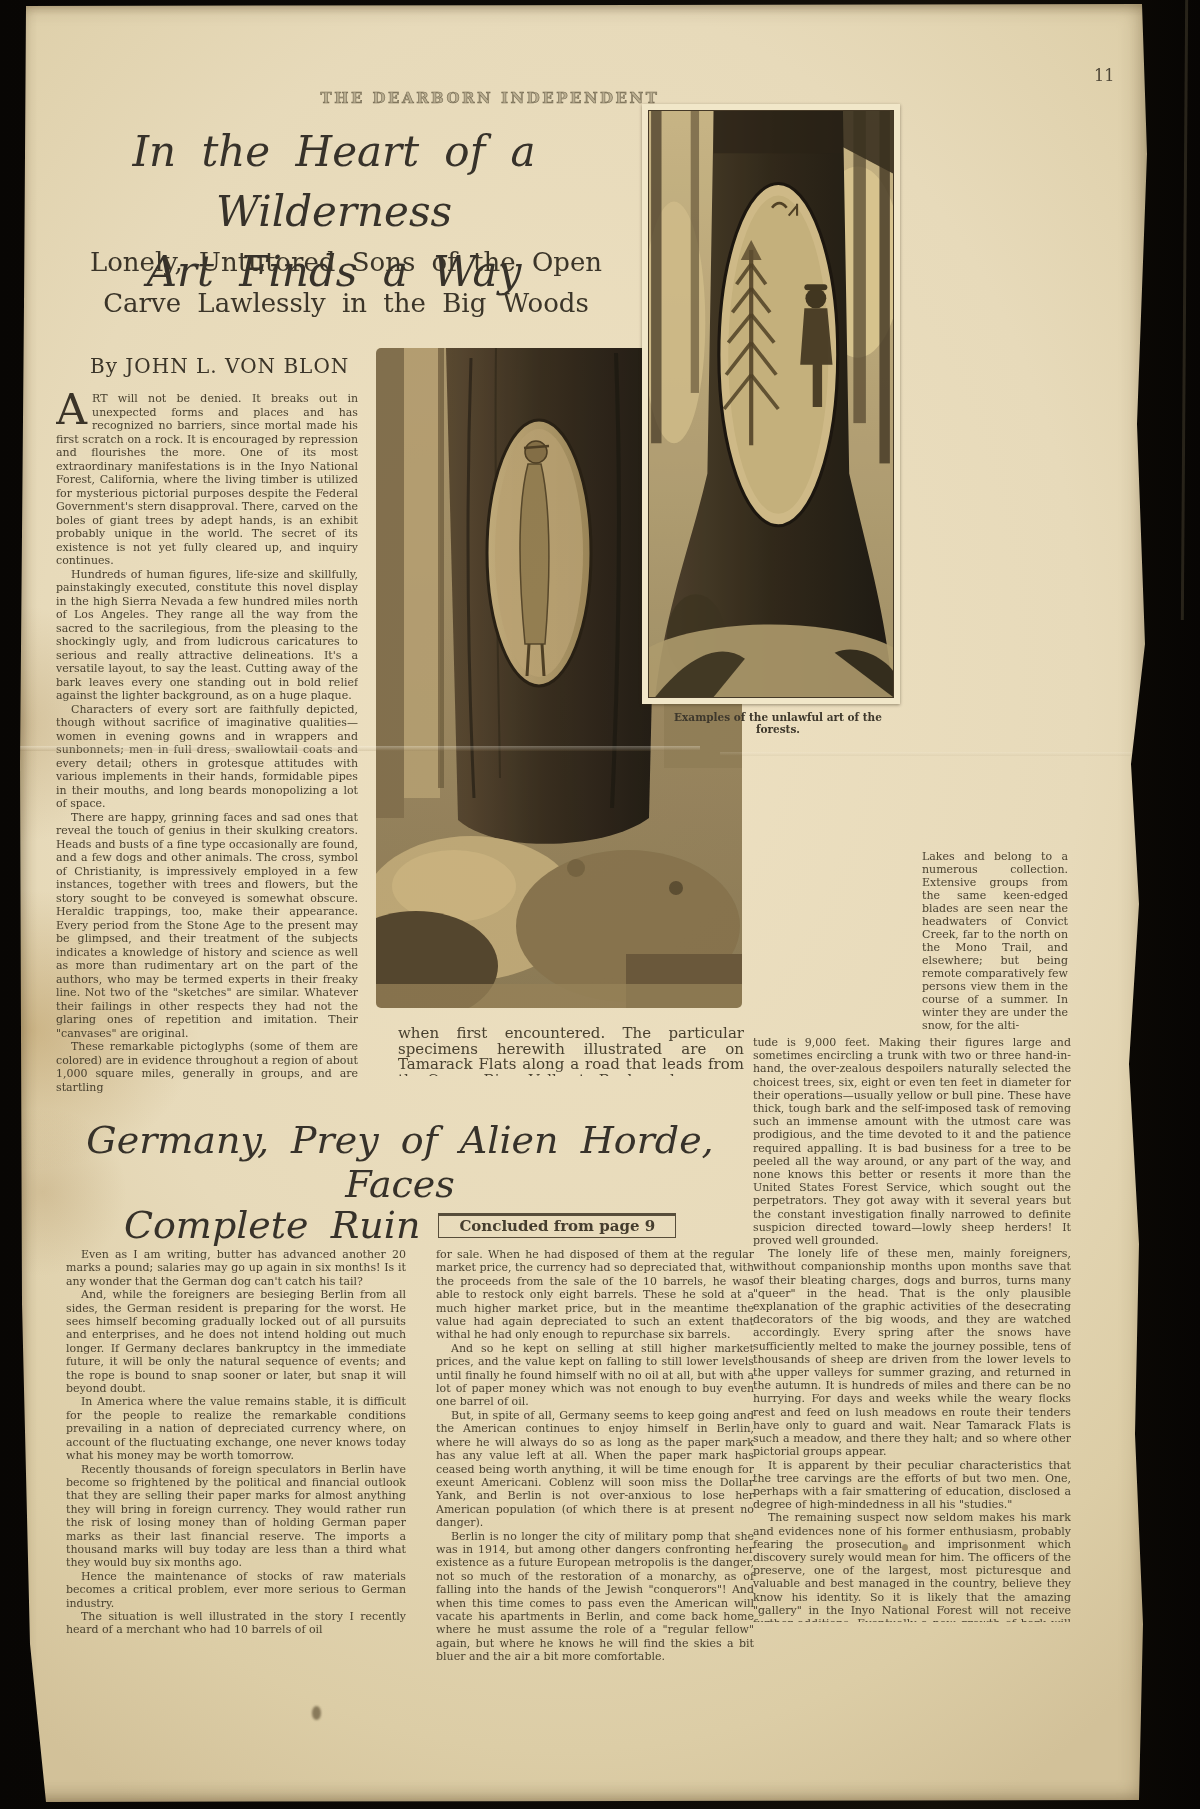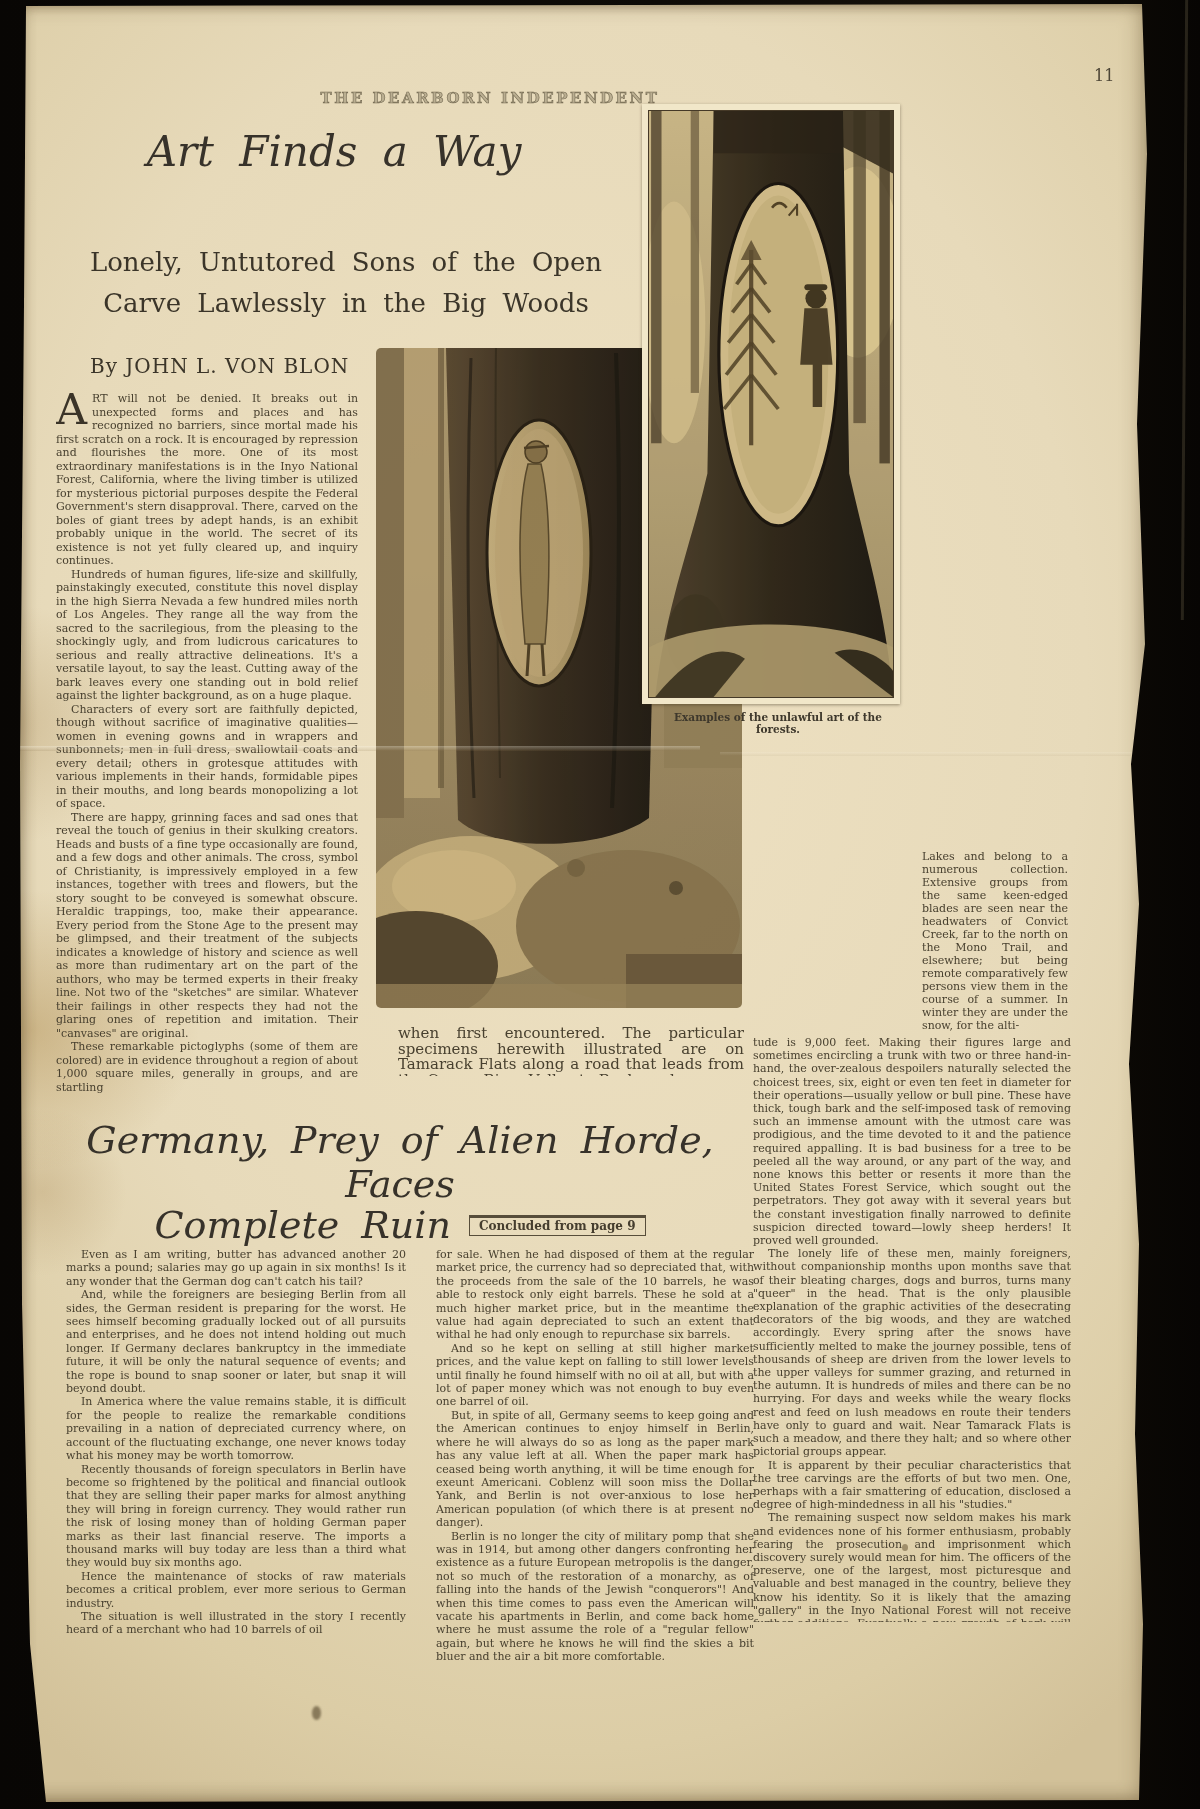--- a/index.html
+++ b/index.html
@@ -45,36 +45,37 @@
     mix-blend-mode:multiply;opacity:.97;display:block;}
   .caption{position:absolute;left:636px;top:707px;width:244px;text-align:center;
     font-size:10.5px;font-weight:700;color:#3e382c;}
   .narrow-col{left:902px;top:846px;width:146px;height:186px;font-size:11px;line-height:13px;}
   .mid-cont{left:378px;top:1022px;width:346px;height:50px;font-size:15px;line-height:15.5px;}
   .right-col{left:733px;top:1032px;width:318px;height:586px;font-size:11px;line-height:13.2px;}
   .a2-head1{position:absolute;left:30px;top:1114px;width:700px;text-align:center;
     font-style:italic;font-size:38px;color:#37322a;word-spacing:10px;}
   .a2-head2{position:absolute;left:30px;top:1186px;width:700px;display:flex;align-items:center;justify-content:center;gap:18px;margin-top:13px;}
   .a2-head2 .t{font-style:italic;font-size:38px;color:#37322a;word-spacing:10px;}
-  .concluded{border:1px solid #574d3a;border-top-width:3px;padding:1px 9px 2px;
-    font-size:12px;font-weight:700;color:#453d2e;font-style:normal;}
+  .concluded{border:1px solid #574d3a;border-top-width:3px;padding:1px 20px 2px;
+    font-size:15px;font-weight:700;color:#453d2e;font-style:normal;}
   .a2-col1{left:46px;top:1244px;width:340px;height:418px;font-size:11px;line-height:13.4px;}
   .a2-col2{left:402px;top:1244px;width:318px;height:424px;font-size:11px;line-height:13.4px;margin-left:14px;}
 </style>
 </head>
 <body>
 
 <div class="stage">
   <div class="edge-light"></div>
   <div class="paper">
 
     <div class="masthead">THE DEARBORN INDEPENDENT</div>
     <div class="pagenum">11</div>
 
     <div class="a1-head">
+      <div>In the Heart of a Wilderness</div>
       <div>Art Finds a Way</div>
     </div>
     <div class="a1-sub">
       <div>Lonely, Untutored Sons of the Open</div>
       <div>Carve Lawlessly in the Big Woods</div>
     </div>
     <div class="a1-byline">By JOHN L. VON BLON</div>
 
     <div class="col a1-col1">
       <p class="first"><span class="dropcap">A</span><span>RT will not be denied. It breaks out in unexpected forms and places and has recognized no barriers, since mortal made his first scratch on a rock. It is encouraged by repression and flourishes the more. One of its most extraordinary manifestations is in the Inyo National Forest, California, where the living timber is utilized for mysterious pictorial purposes despite the Federal Government's stern disapproval. There, carved on the boles of giant trees by adept hands, is an exhibit probably unique in the world. The secret of its existence is not yet fully cleared up, and inquiry continues.</span></p>

